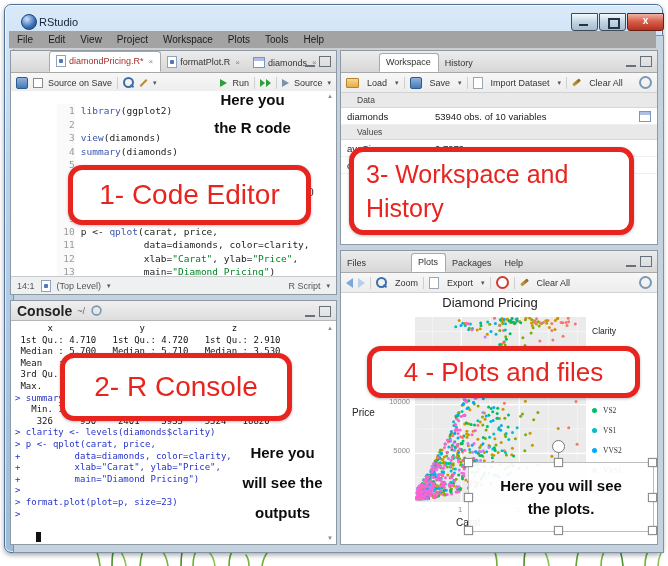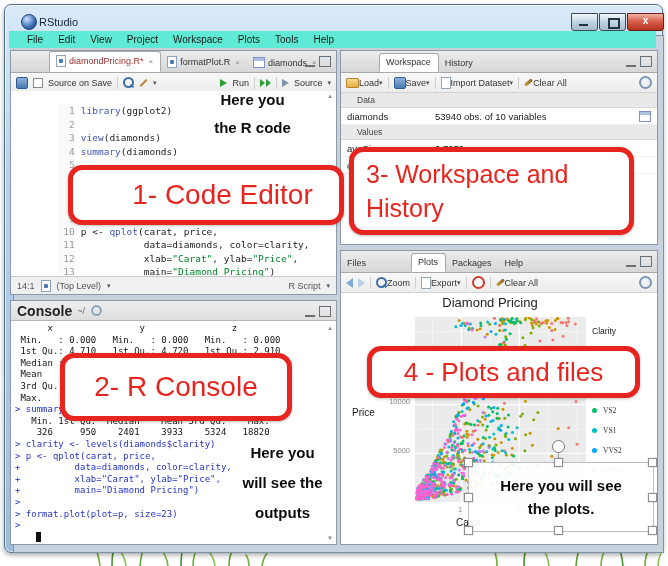--- a/index.html
+++ b/index.html
@@ -13,22 +13,22 @@
   .appicon{left:16px;top:9px;width:14px;height:14px;border-radius:50%;
        background:radial-gradient(circle at 35% 30%,#cfe4ff,#3a6db3 60%,#1d4a8a);border:1px solid #1b3f76;}
   .winbtns{top:8px;left:565px;height:17px;display:flex;}
   .wbtn{width:25px;height:16px;border:1px solid #3c4c5c;border-radius:0 0 3px 3px;margin-left:1px;
        background:linear-gradient(#f4f9fd,#c2d3e2 50%,#a9bccd);position:relative;}
   .wbtn.close{width:35px;background:linear-gradient(#f0b4a6,#d9604b 45%,#b33221);border-color:#6e1d12;}
   .glyph-min{position:absolute;left:7px;top:10px;width:9px;height:2px;background:#243445;}
   .glyph-max{position:absolute;left:8px;top:4px;width:8px;height:7px;border:2px solid #243445;}
   .glyph-x{position:absolute;left:0;top:1px;width:100%;text-align:center;color:#fff;font-size:10px;font-weight:bold;}
   .client{left:8px;top:30px;width:649px;height:516px;background:#c7d2df;border:1px solid #7e92a6;}
-  .menubar{left:9px;top:31px;width:647px;height:18px;background:#5eead4;border-bottom:1px solid #cdcdcd;
-       display:flex;align-items:center;padding-left:18px;box-sizing:border-box;}
+  .menubar{left:9px;top:31px;width:647px;height:18px;background:#a3a3a3;border-bottom:1px solid #cdcdcd;
+       display:flex;align-items:center;padding-left:8px;box-sizing:border-box;}
   .menubar span{font-size:10px;color:#1a1a1a;margin-right:15px;}
   
   .panel{background:#ffffff;border:1px solid #8d99a5;z-index:2;box-sizing:border-box;}
   .tabbar{height:21px;background:linear-gradient(#ececec,#d7d7d7);border-bottom:1px solid #a8a8a8;display:flex;align-items:flex-end;}
   .tab{font-size:9px;color:#333;padding:3px 7px 4px 6px;display:flex;align-items:center;gap:3px;}
   .tab.active{background:#fff;border:1px solid #a8a8a8;border-bottom:1px solid #fff;border-radius:3px 3px 0 0;margin-left:38px;}
   .tab .x{color:#888;font-size:8px;margin-left:2px;}
   .tab.red{color:#a03030;}
   .toolbar{height:19px;background:linear-gradient(#f7f7f7,#ededed);border-bottom:1px solid #d2d2d2;
        display:flex;align-items:center;font-size:9px;color:#333;padding:0 5px;gap:5px;}
@@ -74,21 +74,21 @@
   .phead .t{font-size:14px;font-weight:bold;color:#222;}
   .phead .p{font-size:9px;color:#666;}
   .cline{height:11.6px;line-height:11.6px;white-space:pre;font-family:"DejaVu Sans Mono","Liberation Mono",monospace;font-size:9px;}
   .cline.out{color:#141414;} .cline.in{color:#2433c8;}
   .cursor{width:5px;height:10px;background:#111;}
   
   .wsrow{display:flex;align-items:center;font-size:9.5px;color:#222;height:16px;padding:0 6px;border-bottom:1px solid #efefef;}
   .wsrow.h{height:14px;background:#e9e9e9;font-size:8.5px;color:#444;border-bottom:1px solid #d8d8d8;padding-left:16px;}
   .wsrow .nm{width:88px;}
   .wsrow .val{flex:1;}
-  .tbbtn{display:flex;align-items:center;gap:0;}
+  .tbbtn{display:flex;align-items:center;gap:8px;}
   
   .plot-title{font-size:13px;color:#222;text-align:center;}
   .gpanel{background:#ebebeb;}
   .ticklab{font-size:7.5px;color:#8a8a8a;}
   .axlab{font-size:10px;color:#222;}
   .legend-item{display:flex;align-items:center;gap:6px;height:20px;}
   .legend-item .dot{width:5px;height:5px;border-radius:50%;}
   .legend-item .ll{font-size:7.5px;color:#333;}
   .legend-title{font-size:8.5px;color:#222;}
   
@@ -269,21 +269,20 @@
     <div class="mb mb-max"></div>
   </div>
   <div class="phead">
     <span class="t">Console</span>
     <span class="p">~/</span>
     <div class="ring" style="transform:scale(.8);"></div>
   </div>
   <div style="position:absolute;left:4px;top:22px;right:12px;bottom:3px;overflow:hidden;">
 
   <div class="cline out">      x                y                z         </div>
-      <div class="cline out"> Min.   : 0.000   Min.   : 0.000   Min.   : 0.000 </div>
       <div class="cline out"> 1st Qu.: 4.710   1st Qu.: 4.720   1st Qu.: 2.910 </div>
       <div class="cline out"> Median : 5.700   Median : 5.710   Median : 3.530 </div>
       <div class="cline out"> Mean   : 5.731   Mean   : 5.735   Mean   : 3.539 </div>
       <div class="cline out"> 3rd Qu.: 6.540   3rd Qu.: 6.540   3rd Qu.: 4.040 </div>
       <div class="cline out"> Max.   :10.740   Max.   :58.900   Max.   :31.800 </div>
       <div class="cline in">&gt; summary(diamonds$price)</div>
       <div class="cline out">   Min. 1st Qu.  Median    Mean 3rd Qu.    Max. </div>
       <div class="cline out">    326     950    2401    3933    5324   18820 </div>
       <div class="cline in">&gt; clarity &lt;- levels(diamonds$clarity)</div>
       <div class="cline in">&gt; p &lt;- qplot(carat, price,</div>
@@ -1445,21 +1444,21 @@
 <div class="abs note" style="left:190px;top:86px;width:125px;line-height:28px;">
   <div>Here you</div>
   <div>the R code</div>
 </div>
 <div class="abs note" style="left:215px;top:438px;width:135px;line-height:30px;">
   <div>Here you</div>
   <div>will see the</div>
   <div>outputs</div>
 </div>
 
-<div class="abs callout" style="left:68px;top:165px;width:233px;height:50px;font-size:28px;padding-left:33px;">1- Code Editor</div>
+<div class="abs callout" style="left:68px;top:165px;width:233px;height:50px;font-size:28px;">1- Code Editor</div>
 <div class="abs callout" style="left:60px;top:353px;width:222px;height:58px;font-size:28px;">2- R Console</div>
 <div class="abs callout" style="left:349px;top:147px;width:285px;height:88px;font-size:25px;justify-content:flex-start;text-align:left;padding-left:12px;box-sizing:border-box;line-height:34px;">3- Workspace and History</div>
 <div class="abs callout" style="left:367px;top:346px;width:263px;height:42px;font-size:26px;">4 - Plots and files</div>
 
 <div class="abs tbox" style="left:468px;top:462px;width:184px;height:68px;">
   <div class="tbox-text">
     <div>Here you will see</div>
     <div>the plots.</div>
   </div>
 </div>

